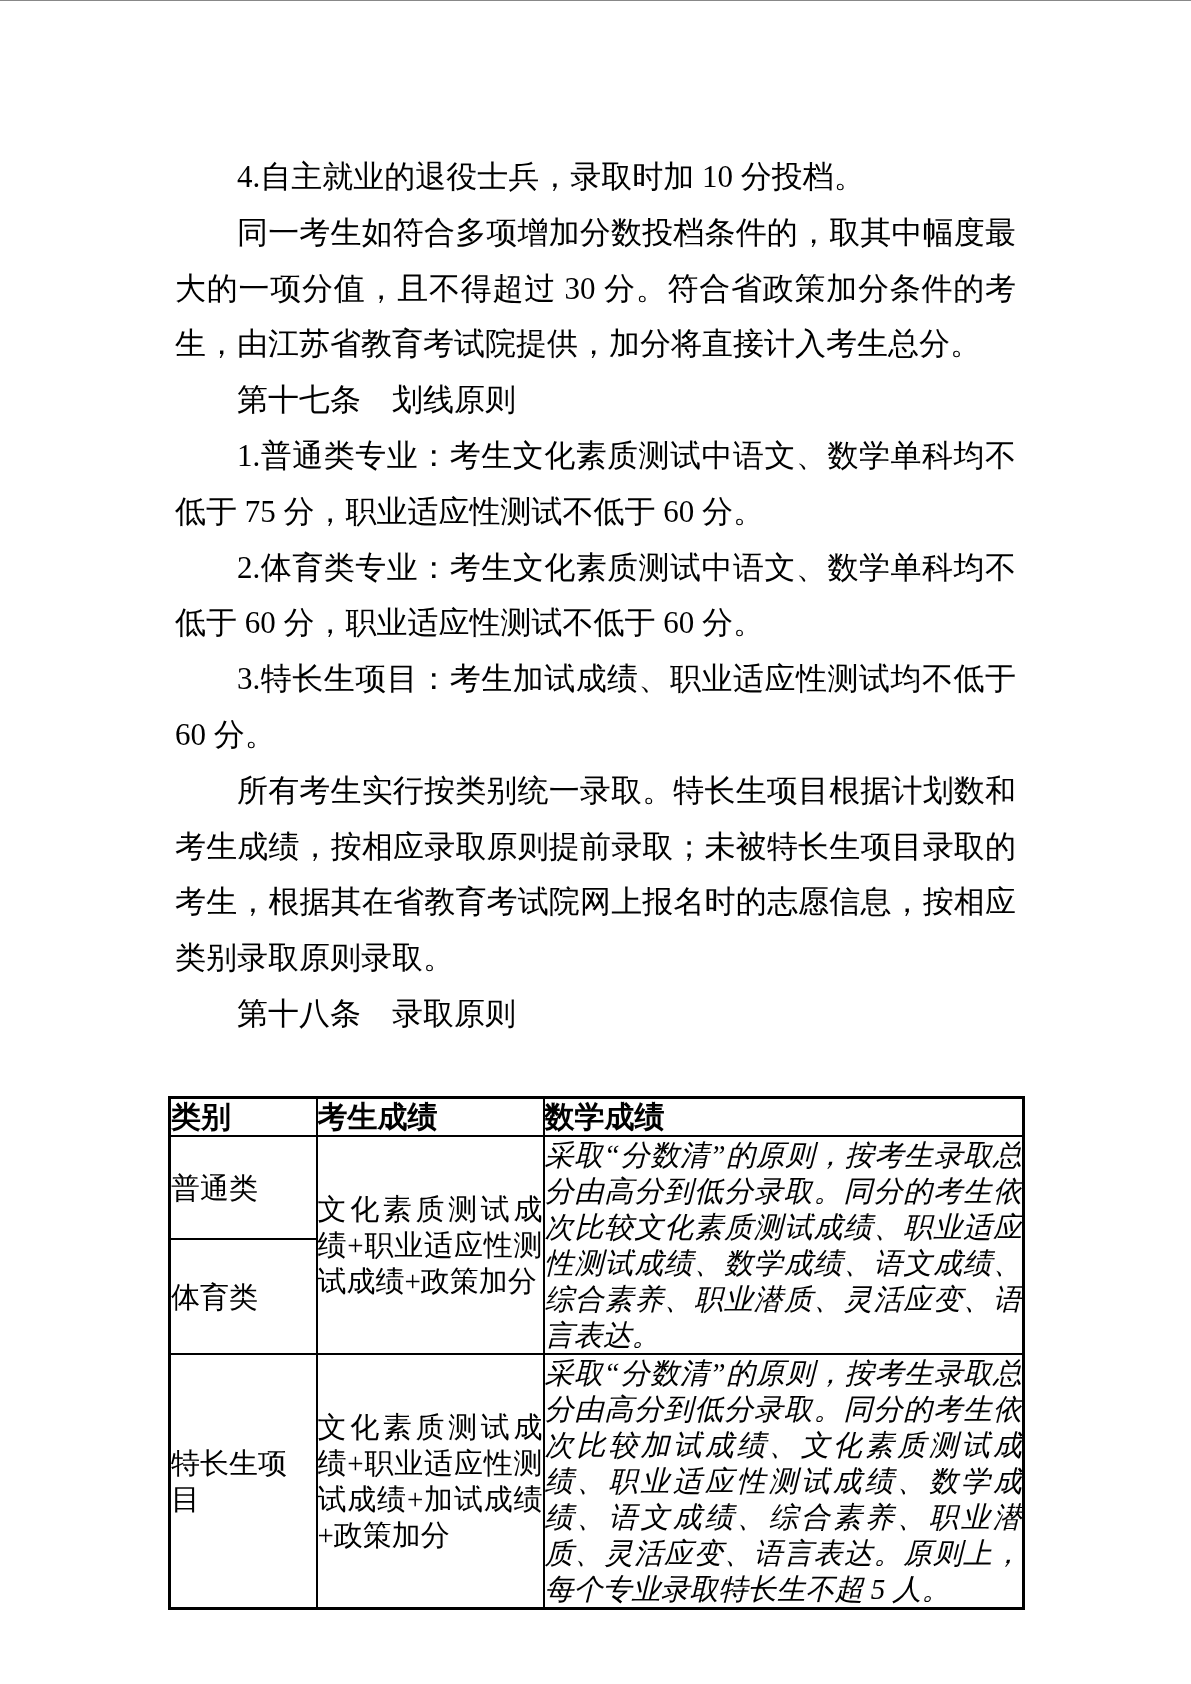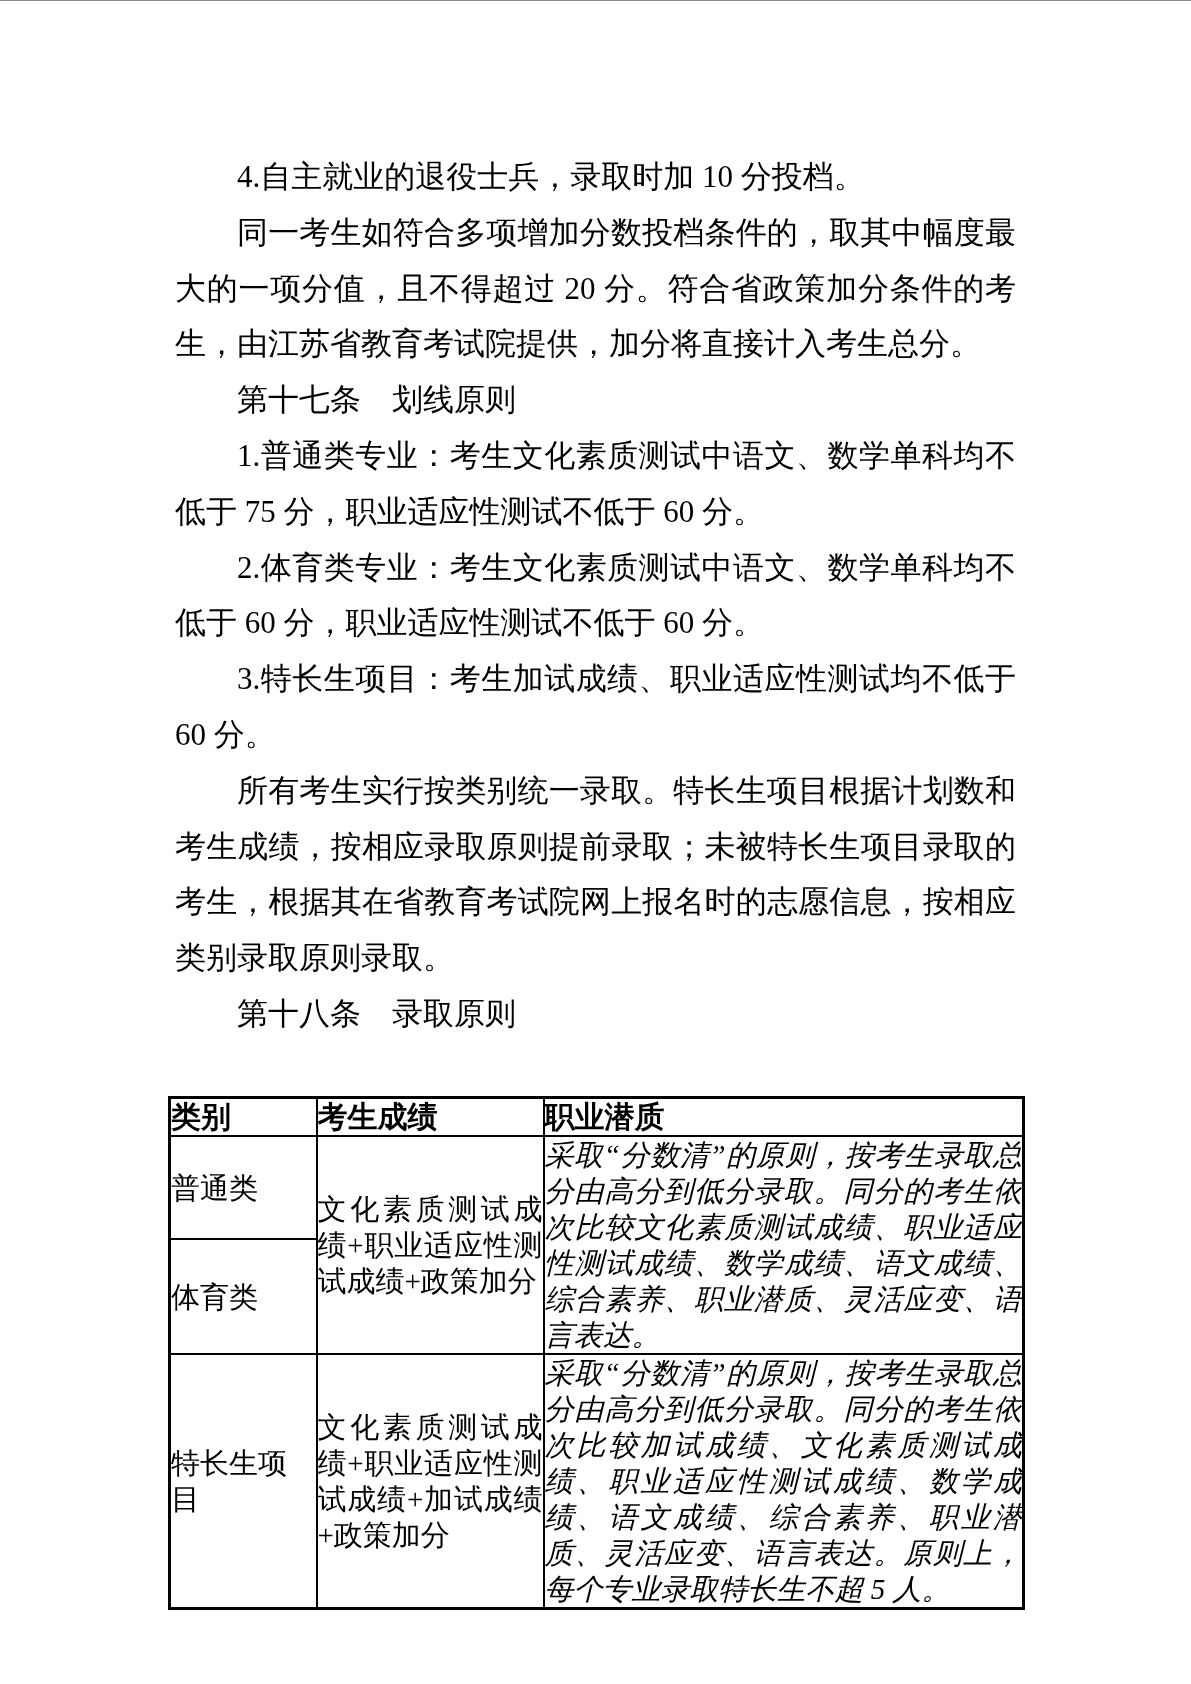--- a/index.html
+++ b/index.html
@@ -78,40 +78,40 @@
     font-style: italic;
   }
 </style>
 </head>
 <body>
 
 <div class="page">
 
   <div class="text-block">
     <p class="para">4.自主就业的退役士兵，录取时加 10 分投档。</p>
-    <p class="para">同一考生如符合多项增加分数投档条件的，取其中幅度最大的一项分值，且不得超过 20 分。符合省政策加分条件的考生，由江苏省教育考试院提供，加分将直接计入考生总分。</p>
+    <p class="para">同一考生如符合多项增加分数投档条件的，取其中幅度最大的一项分值，且不得超过 30 分。符合省政策加分条件的考生，由江苏省教育考试院提供，加分将直接计入考生总分。</p>
     <p class="para">第十七条　划线原则</p>
     <p class="para">1.普通类专业：考生文化素质测试中语文、数学单科均不低于 75 分，职业适应性测试不低于 60 分。</p>
     <p class="para">2.体育类专业：考生文化素质测试中语文、数学单科均不低于 60 分，职业适应性测试不低于 60 分。</p>
     <p class="para">3.特长生项目：考生加试成绩、职业适应性测试均不低于 60 分。</p>
     <p class="para">所有考生实行按类别统一录取。特长生项目根据计划数和考生成绩，按相应录取原则提前录取；未被特长生项目录取的考生，根据其在省教育考试院网上报名时的志愿信息，按相应类别录取原则录取。</p>
     <p class="para">第十八条　录取原则</p>
   </div>
 
   <table class="doc-table">
     <colgroup>
       <col class="c1">
       <col class="c2">
       <col class="c3">
     </colgroup>
     <thead>
       <tr class="header-row">
         <th class="col-header">类别</th>
         <th class="col-header">考生成绩</th>
-        <th class="col-header">职业潜质</th>
+        <th class="col-header">数学成绩</th>
       </tr>
     </thead>
     <tbody>
       <tr class="row-1">
         <td class="cat-cell">普通类</td>
         <td class="score-cell" rowspan="2">文化素质测试成绩+职业适应性测试成绩+政策加分</td>
         <td class="principle-cell" rowspan="2">采取“分数清”的原则，按考生录取总分由高分到低分录取。同分的考生依次比较文化素质测试成绩、职业适应性测试成绩、数学成绩、语文成绩、综合素养、职业潜质、灵活应变、语言表达。</td>
       </tr>
       <tr class="row-2">
         <td class="cat-cell">体育类</td>

